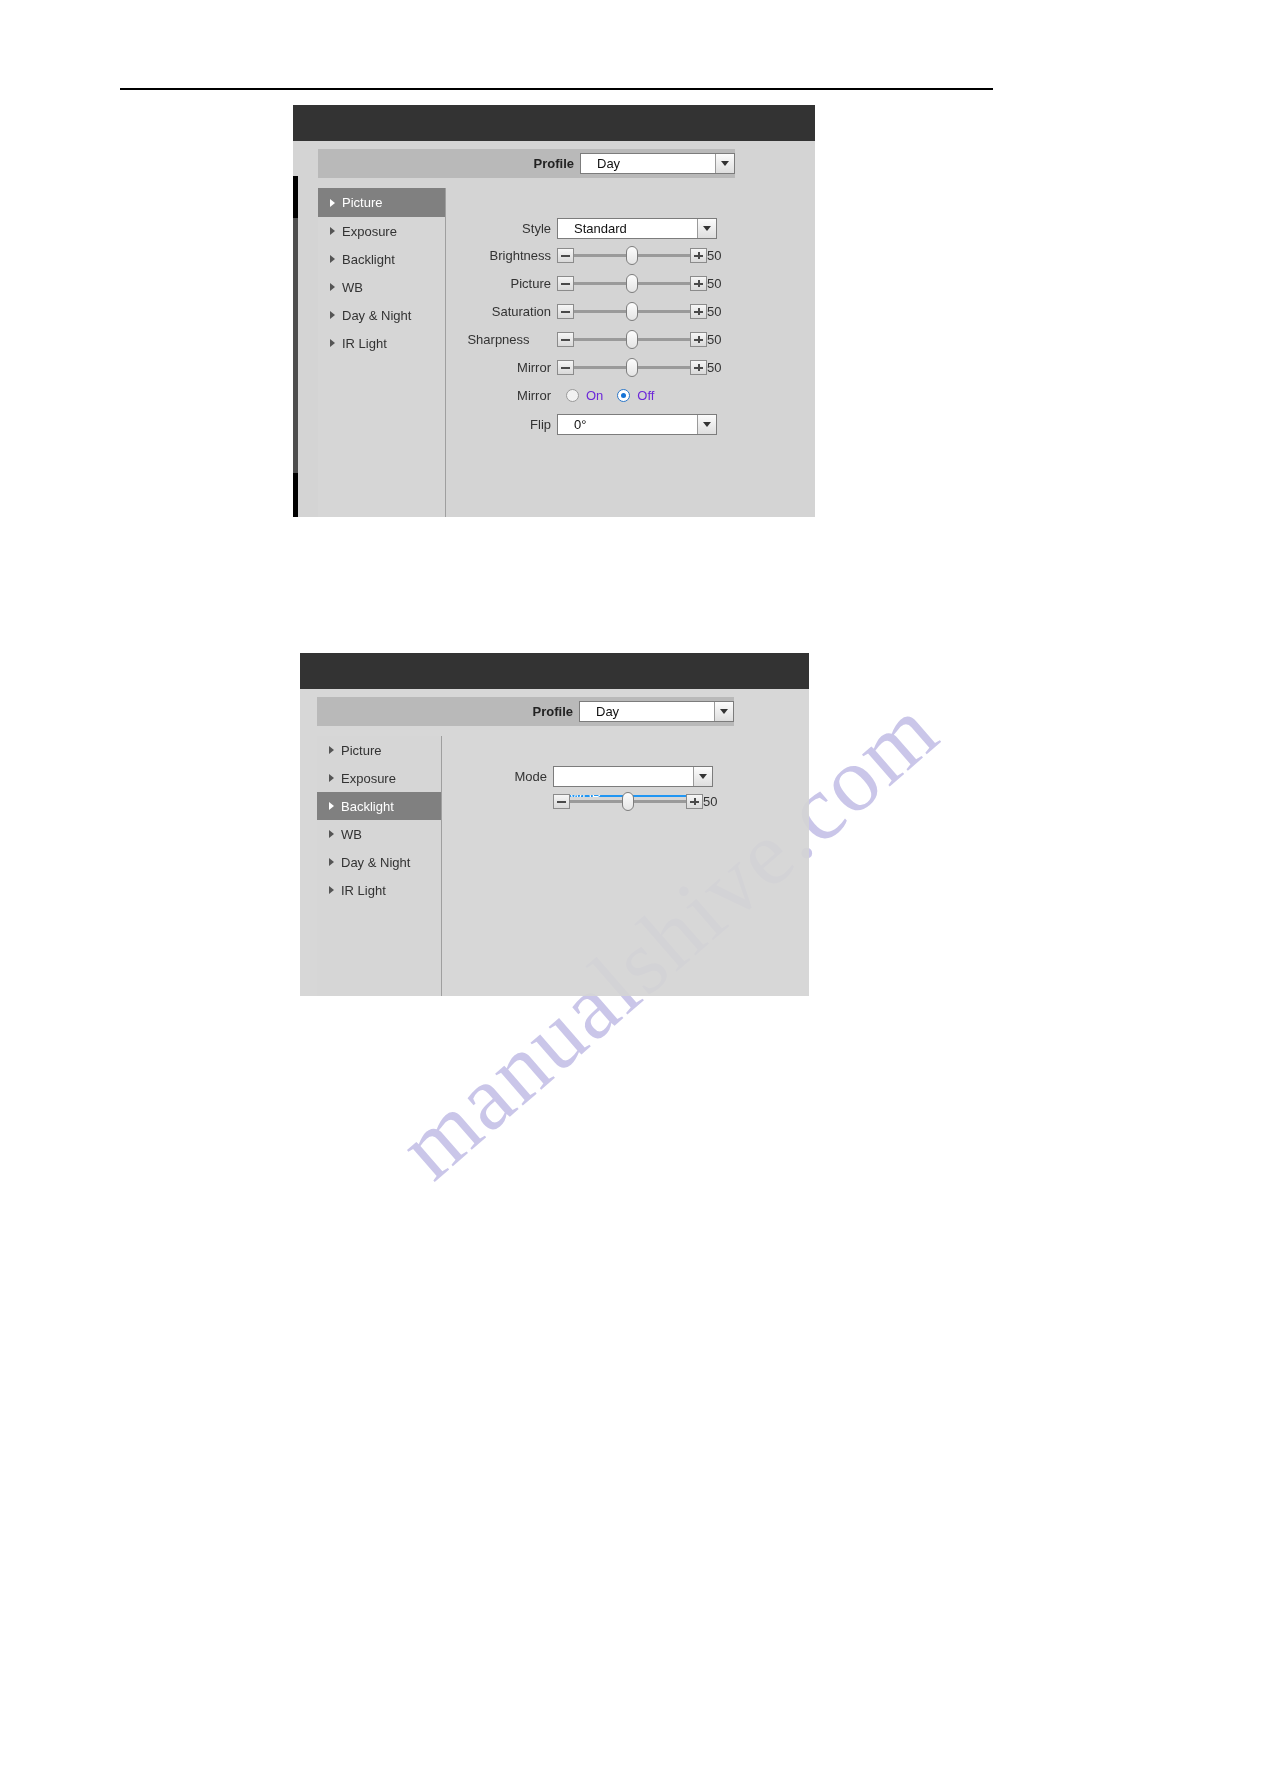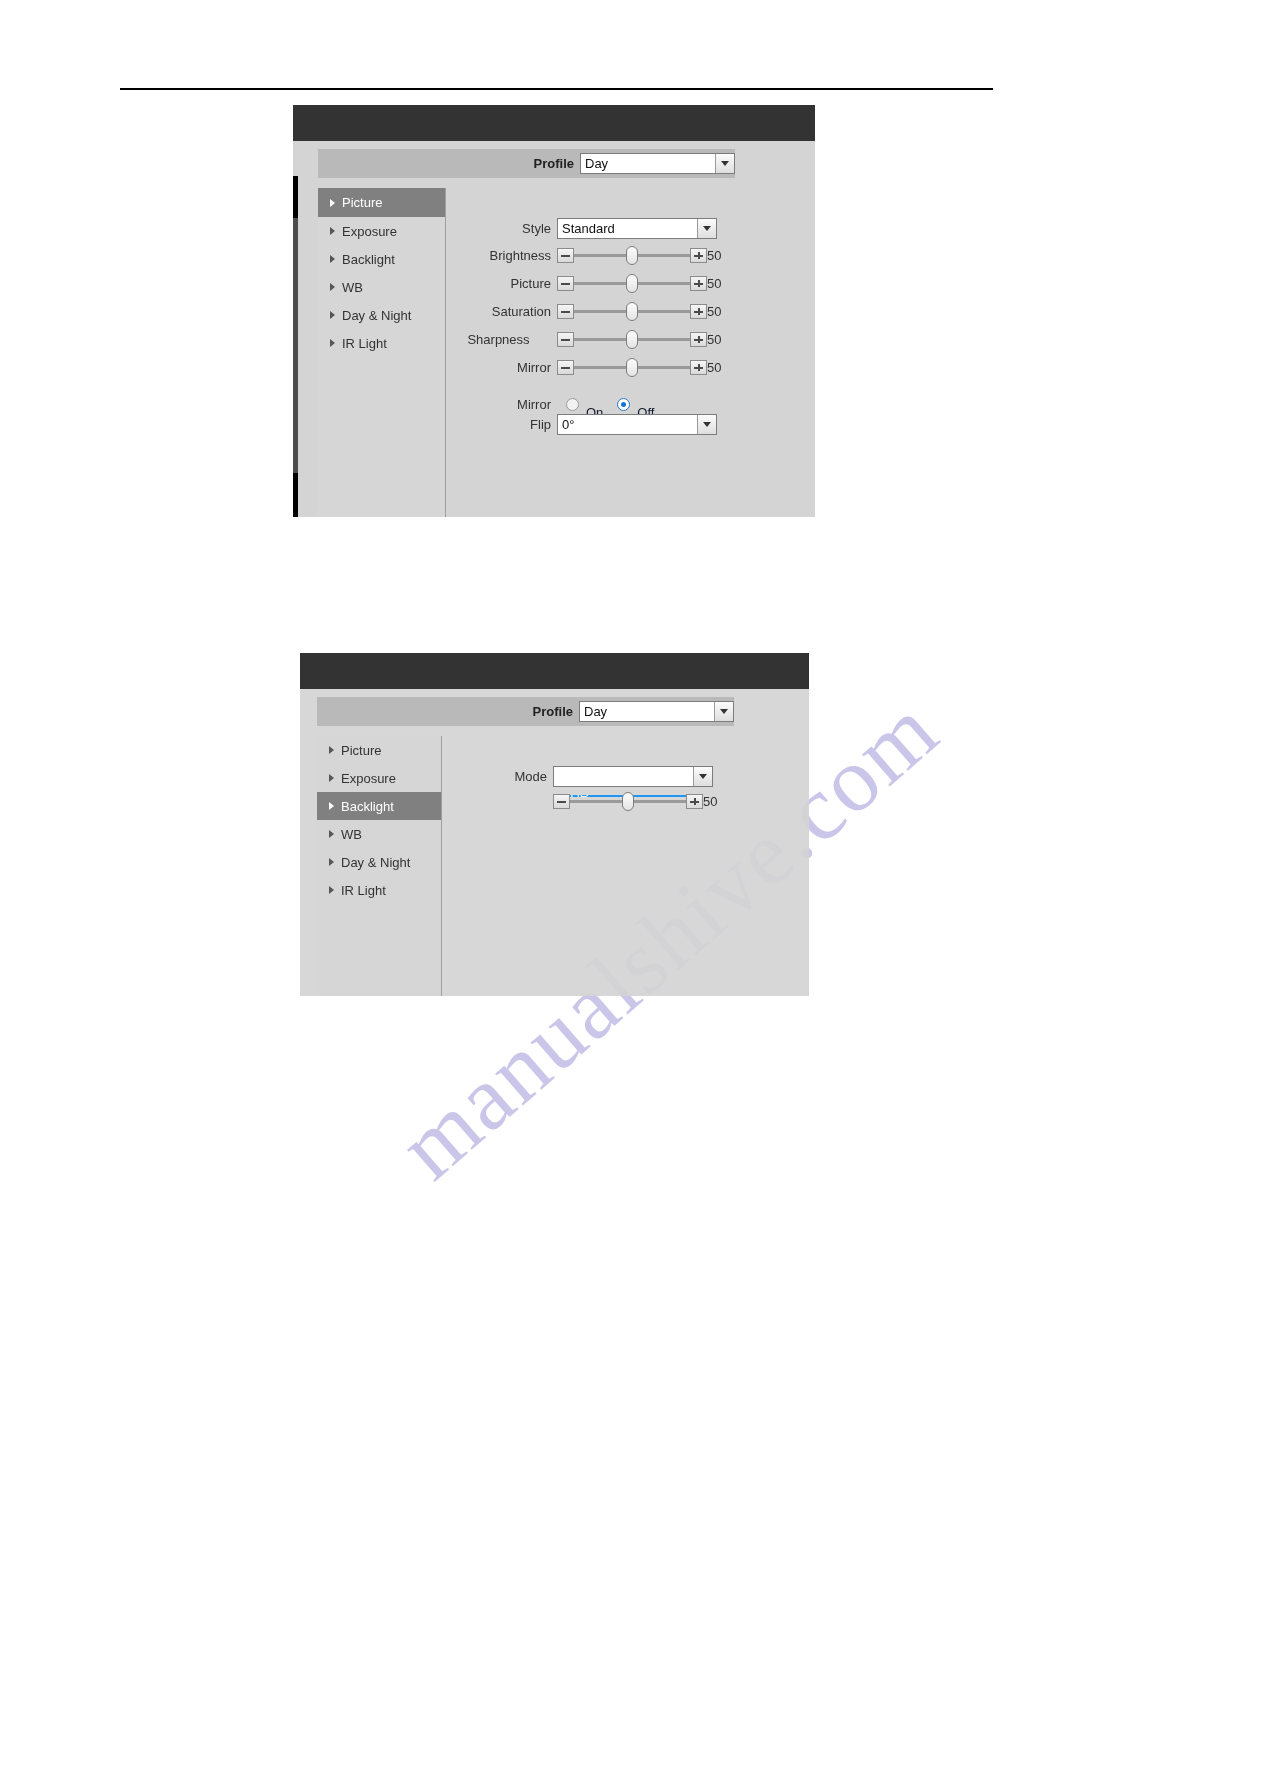--- a/index.html
+++ b/index.html
@@ -56,21 +56,21 @@
     display: inline-flex;
     align-items: stretch;
     height: 21px;
     border: 1px solid #7c7c7c;
     background: #ffffff;
   }
   .combo-value {
     flex: 1 1 auto;
     font-size: 13px;
     color: #111;
-    padding: 1px 4px;
+    padding: 1px 16px;
     display: flex;
     align-items: center;
     background: #ffffff;
     white-space: nowrap;
     overflow: hidden;
   }
   .combo.selected .combo-value {
     background: #2196f3;
     color: #ffffff;
     margin-top: 28px;
@@ -211,22 +211,22 @@
   .radio.checked::after {
     content: "";
     position: absolute;
     left: 3px; top: 3px;
     width: 5px; height: 5px;
     border-radius: 50%;
     background: #1673d6;
   }
   .radio-text {
     font-size: 13px;
-    color: #0f172a;
-    margin: 17px 14px 0 7px;
+    color: #6d28d9;
+    margin: 0 14px 0 7px;
     white-space: nowrap;
     text-align: right;
   }
 
   
   .edge-strip {
     position: absolute;
     background: #000000;
     left: 0;
   }

